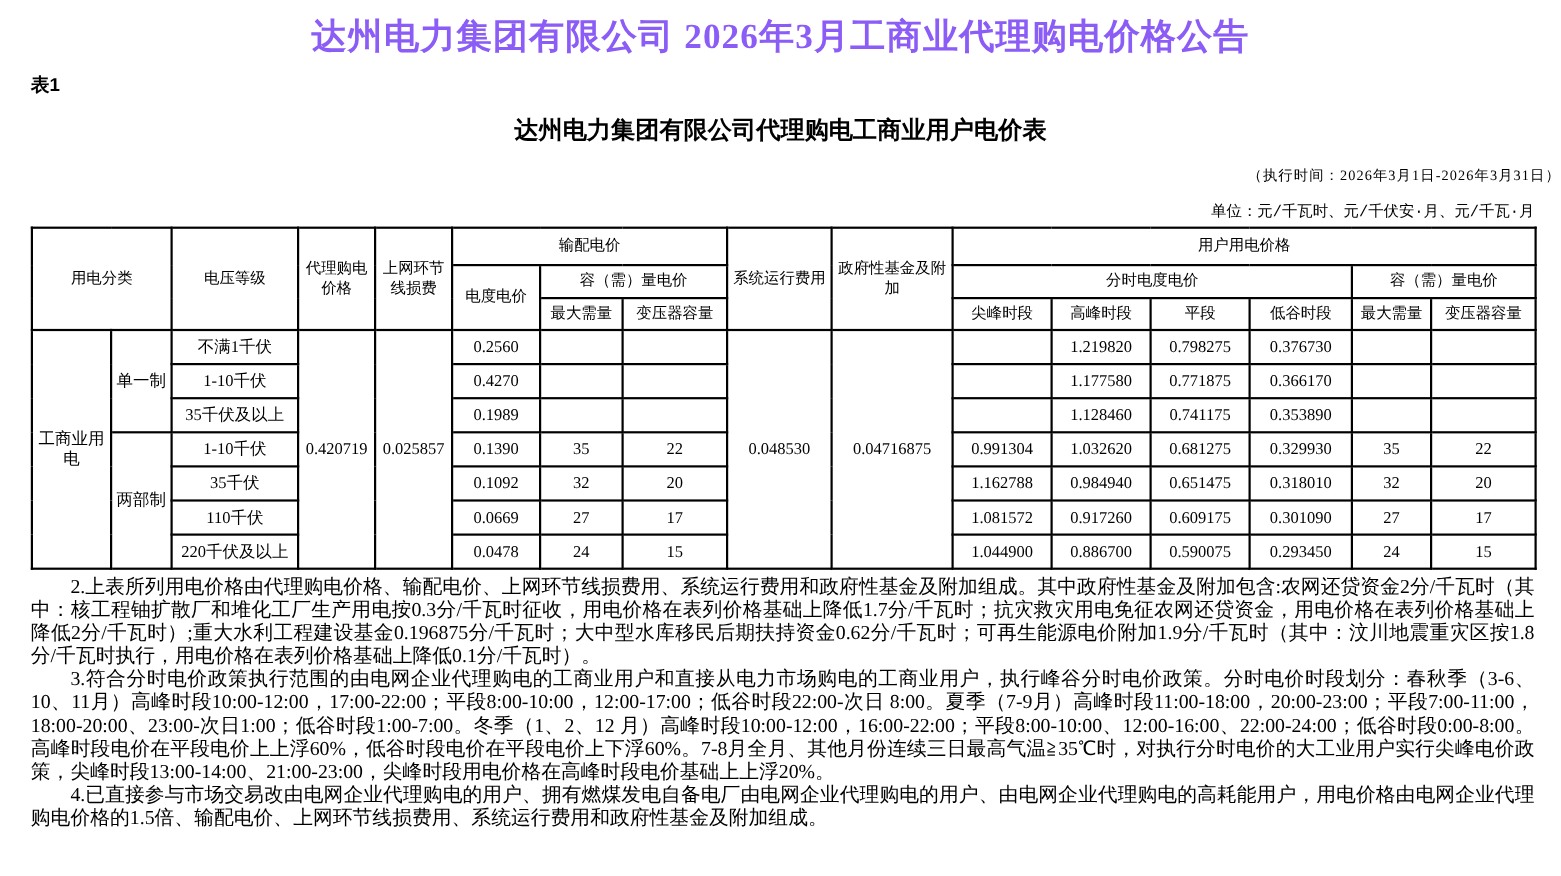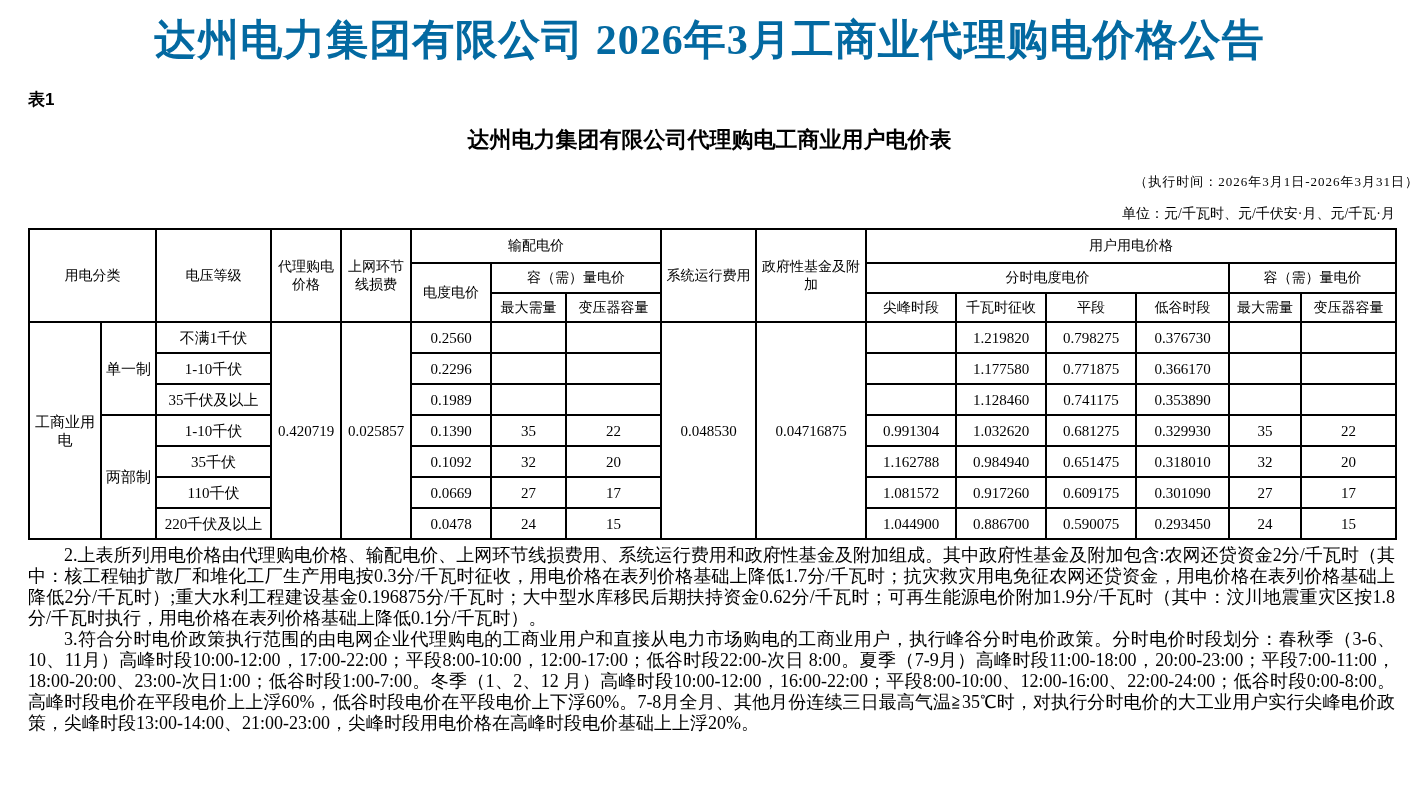--- a/index.html
+++ b/index.html
@@ -6,28 +6,28 @@
   html, body { background: #ffffff; }
   body {
     width: 1419px; height: 796px;
     color: #000;
     font-family: "Liberation Serif", serif;
     overflow: hidden;
   }
   .title {
     margin-top: 12px;
     text-align: center;
-    font-size: 42px;
+    font-size: 32px;
     font-weight: bold;
     font-family: "Liberation Serif", serif;
-    color: #0369a1;
+    color: #8b5cf6;
     letter-spacing: 1px;
   }
   .table-label {
-    margin: 20px 0 0 28px;
+    margin: 10px 0 0 28px;
     font-size: 17px;
     font-weight: bold;
     font-family: "Liberation Sans", sans-serif;
   }
   .subtitle {
     margin-top: 14px;
     text-align: center;
     font-size: 22px;
     font-weight: bold;
     font-family: Liberation Mono, monospace;
@@ -35,20 +35,21 @@
   .period {
     margin-top: 18px;
     text-align: right;
     font-size: 13px;
     letter-spacing: 1px;
   }
   .unit-note {
     margin: 14px 24px 5px 0;
     text-align: right;
     font-size: 14px;
+    font-family: Liberation Mono, monospace;
   }
   table.price-table {
     margin-left: 28px;
     width: 1367px;
     border-collapse: collapse;
     table-layout: fixed;
   }
   .price-table th, .price-table td {
     border: 2px solid #000;
     text-align: center;
@@ -113,21 +114,21 @@
     <tr class="hrowB">
       <th rowspan="2">电度电价</th>
       <th colspan="2">容（需）量电价</th>
       <th colspan="4">分时电度电价</th>
       <th colspan="2">容（需）量电价</th>
     </tr>
     <tr class="hrowC">
       <th>最大需量</th>
       <th>变压器容量</th>
       <th>尖峰时段</th>
-      <th>千瓦时征收</th>
+      <th>高峰时段</th>
       <th>平段</th>
       <th>低谷时段</th>
       <th>最大需量</th>
       <th>变压器容量</th>
     </tr>
   </thead>
   <tbody>
     <tr>
       <td rowspan="7">工商业用电</td>
       <td rowspan="3">单一制</td>
@@ -141,21 +142,21 @@
       <td rowspan="7">0.04716875</td>
       <td></td>
       <td>1.219820</td>
       <td>0.798275</td>
       <td>0.376730</td>
       <td></td>
       <td></td>
     </tr>
     <tr>
       <td>1-10千伏</td>
-      <td>0.2296</td>
+      <td>0.4270</td>
       <td></td>
       <td></td>
       <td></td>
       <td>1.177580</td>
       <td>0.771875</td>
       <td>0.366170</td>
       <td></td>
       <td></td>
     </tr>
     <tr>
@@ -218,13 +219,14 @@
       <td>0.293450</td>
       <td>24</td>
       <td>15</td>
     </tr>
   </tbody>
 </table>
 
 <div class="notes">
   <p>2.上表所列用电价格由代理购电价格、输配电价、上网环节线损费用、系统运行费用和政府性基金及附加组成。其中政府性基金及附加包含:农网还贷资金2分/千瓦时（其中：核工程铀扩散厂和堆化工厂生产用电按0.3分/千瓦时征收，用电价格在表列价格基础上降低1.7分/千瓦时；抗灾救灾用电免征农网还贷资金，用电价格在表列价格基础上降低2分/千瓦时）;重大水利工程建设基金0.196875分/千瓦时；大中型水库移民后期扶持资金0.62分/千瓦时；可再生能源电价附加1.9分/千瓦时（其中：汶川地震重灾区按1.8分/千瓦时执行，用电价格在表列价格基础上降低0.1分/千瓦时）。</p>
   <p>3.符合分时电价政策执行范围的由电网企业代理购电的工商业用户和直接从电力市场购电的工商业用户，执行峰谷分时电价政策。分时电价时段划分：春秋季（3-6、10、11月）高峰时段10:00-12:00，17:00-22:00；平段8:00-10:00，12:00-17:00；低谷时段22:00-次日 8:00。夏季（7-9月）高峰时段11:00-18:00，20:00-23:00；平段7:00-11:00，18:00-20:00、23:00-次日1:00；低谷时段1:00-7:00。冬季（1、2、12 月）高峰时段10:00-12:00，16:00-22:00；平段8:00-10:00、12:00-16:00、22:00-24:00；低谷时段0:00-8:00。高峰时段电价在平段电价上上浮60%，低谷时段电价在平段电价上下浮60%。7-8月全月、其他月份连续三日最高气温≧35℃时，对执行分时电价的大工业用户实行尖峰电价政策，尖峰时段13:00-14:00、21:00-23:00，尖峰时段用电价格在高峰时段电价基础上上浮20%。</p>
+  <p>4.已直接参与市场交易改由电网企业代理购电的用户、拥有燃煤发电自备电厂由电网企业代理购电的用户、由电网企业代理购电的高耗能用户，用电价格由电网企业代理购电价格的1.5倍、输配电价、上网环节线损费用、系统运行费用和政府性基金及附加组成。</p>
 </div>
 
 </body></html>

